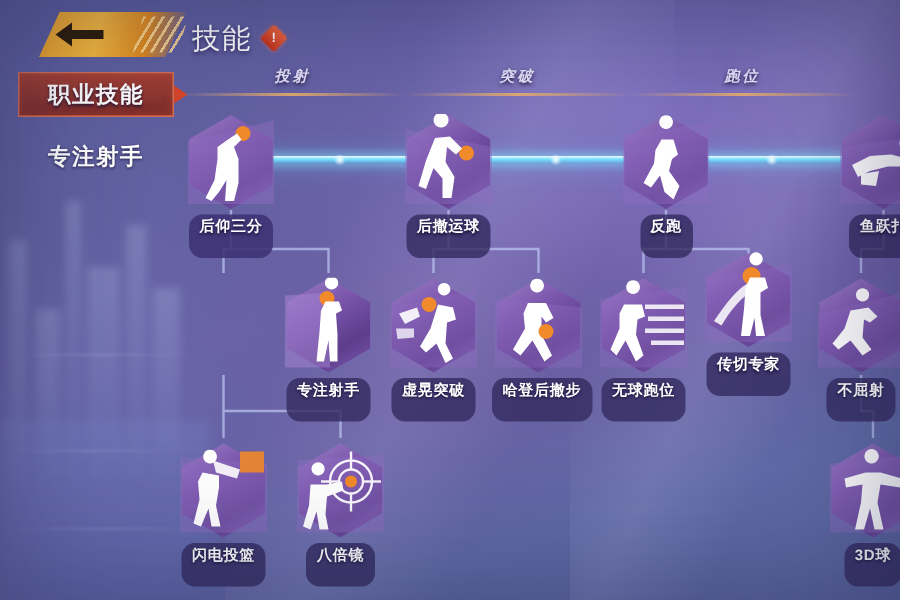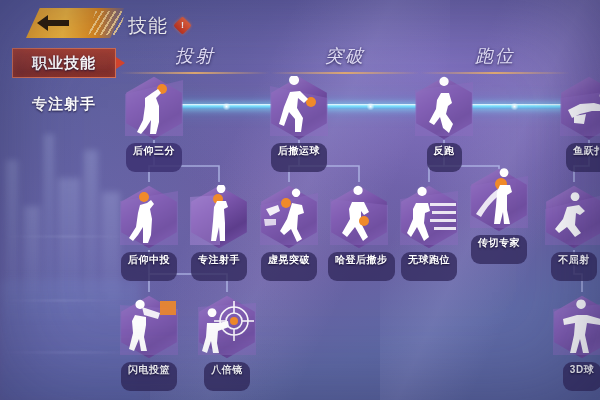--- a/index.html
+++ b/index.html
@@ -108,21 +108,21 @@
     transform: translateY(-50%);
     border-top: 6px solid transparent;
     border-bottom: 6px solid transparent;
     border-left: 9px solid #d8452c;
   }
 
   
   .cat {
     position: absolute; top: 44px;
     text-align: center;
-    color: #e7e3fb; font-size: 18px; font-weight: normal;
+    color: #e7e3fb; font-size: 10px; font-weight: bold;
     font-style: italic; letter-spacing: 2px;
     text-shadow: 0 1px 3px rgba(26,18,62,.9);
   }
   .cat .rule {
     margin-top: 4px; height: 2px;
     background: linear-gradient(90deg, rgba(230,160,90,0), rgba(235,176,108,.9), rgba(230,160,90,0));
   }
 
   
   #links { position: absolute; left: 0; top: 0; width: 600px; height: 400px; pointer-events: none; }
@@ -311,34 +311,20 @@
           <path d="M0 22 L58 14 L58 60 L0 60 Z" fill="#8e6cc0" opacity=".45"></path>
           <path d="M44 24 a4.4 4.4 0 1 1 .1 0 Z" fill="#ffffff"></path>
           <path d="M8 34 L20 28 L34 27 L42 29 L42 35 L32 35 L20 38 L12 42 Z" fill="#ffffff"></path>
           <path d="M14 40 L26 38 L24 48 L14 47 Z" fill="#ffffff"></path>
         </svg>
       </div>
     </div>
     <span class="node-label">鱼跃扑</span>
   </div>
 
-  <div class="node" style="left:118px; top:185px;">
-    <div class="hex-wrap">
-      <div class="hex-border"></div>
-      <div class="hex"></div>
-      <div class="hex-inner">
-        <svg width="58" height="64" viewBox="0 0 58 64">
-          <path d="M0 16 L58 6 L58 60 L0 60 Z" fill="#8e6cc0" opacity=".45"></path>
-          <circle cx="24" cy="12" r="5" fill="#f08a2a"></circle>
-          <path d="M27 18 L31 15 L34 19 L30 24 L32 34 L31 50 L28 58 L23 58 L23 42 L18 50 L13 56 L9 53 L16 42 L18 28 L20 20 Z" fill="#ffffff"></path>
-        </svg>
-      </div>
-    </div>
-    <span class="node-label">后仰中投</span>
-  </div>
 
   <div class="node" style="left:188px; top:185px;">
     <div class="hex-wrap">
       <div class="hex-border"></div>
       <div class="hex"></div>
       <div class="hex-inner">
         <svg width="58" height="64" viewBox="0 0 58 64">
           <path d="M0 12 L30 10 L30 60 L0 60 Z" fill="#a886d6" opacity=".5"></path>
           <circle cx="28" cy="14" r="5" fill="#f08a2a"></circle>
           <path d="M31 8 a4.4 4.4 0 1 1 .1 0 Z" fill="#ffffff"></path>

